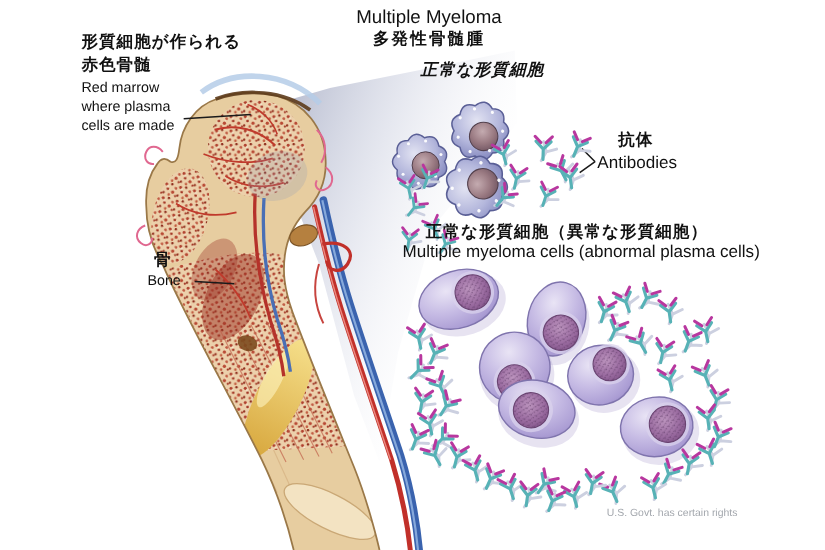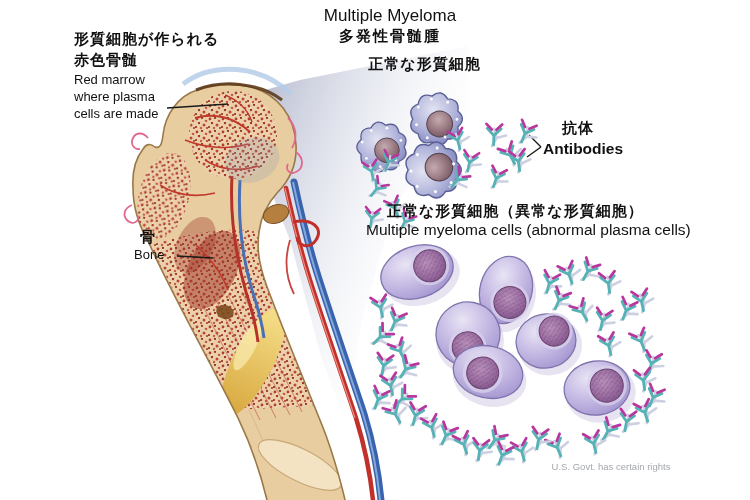--- a/index.html
+++ b/index.html
@@ -296,23 +296,23 @@
   <div class="lbl jp" style="left:74px;top:28px;"><span style="display:block">形質細胞が作られる</span><span style="display:block">赤色骨髄</span></div>
 
   <div class="lbl en" style="left:74px;top:71px;"><span style="display:block">Red marrow</span><span style="display:block">where plasma</span><span style="display:block">cells are made</span></div>
 
   <div class="lbl jp" style="left:140px;top:226px;">骨</div>
   <div class="lbl en" style="left:134px;top:246px;">Bone</div>
 
   <div class="lbl title-en" style="left:280px;top:6px;width:220px;">Multiple Myeloma</div>
   <div class="lbl title-jp" style="left:280px;top:27px;width:220px;">多発性骨髄腫</div>
 
-  <div class="lbl jp center" style="left:337px;top:53px;width:175px;">正常な形質細胞</div>
+  <div class="lbl jp center" style="left:351px;top:53px;width:175px;font-style:italic;">正常な形質細胞</div>
 
   <div class="lbl jp" style="left:562px;top:117px;">抗体</div>
-  <div class="lbl en" style="left:543px;top:140px;font-size:15.5px;font-weight:bold;">Antibodies</div>
+  <div class="lbl en" style="left:543px;top:140px;font-size:15.5px;">Antibodies</div>
 
   <div class="lbl jp" style="left:387px;top:200px;">正常な形質細胞（異常な形質細胞）</div>
   <div class="lbl en" style="left:366px;top:221px;font-size:15.5px;">Multiple myeloma cells (abnormal plasma cells)</div>
 
   <div class="lbl copyright" style="left:531px;top:461px;width:160px;"><span style="display:block">U.S. Govt. has certain rights</span></div>
 
 </div>
 
 </body></html>

